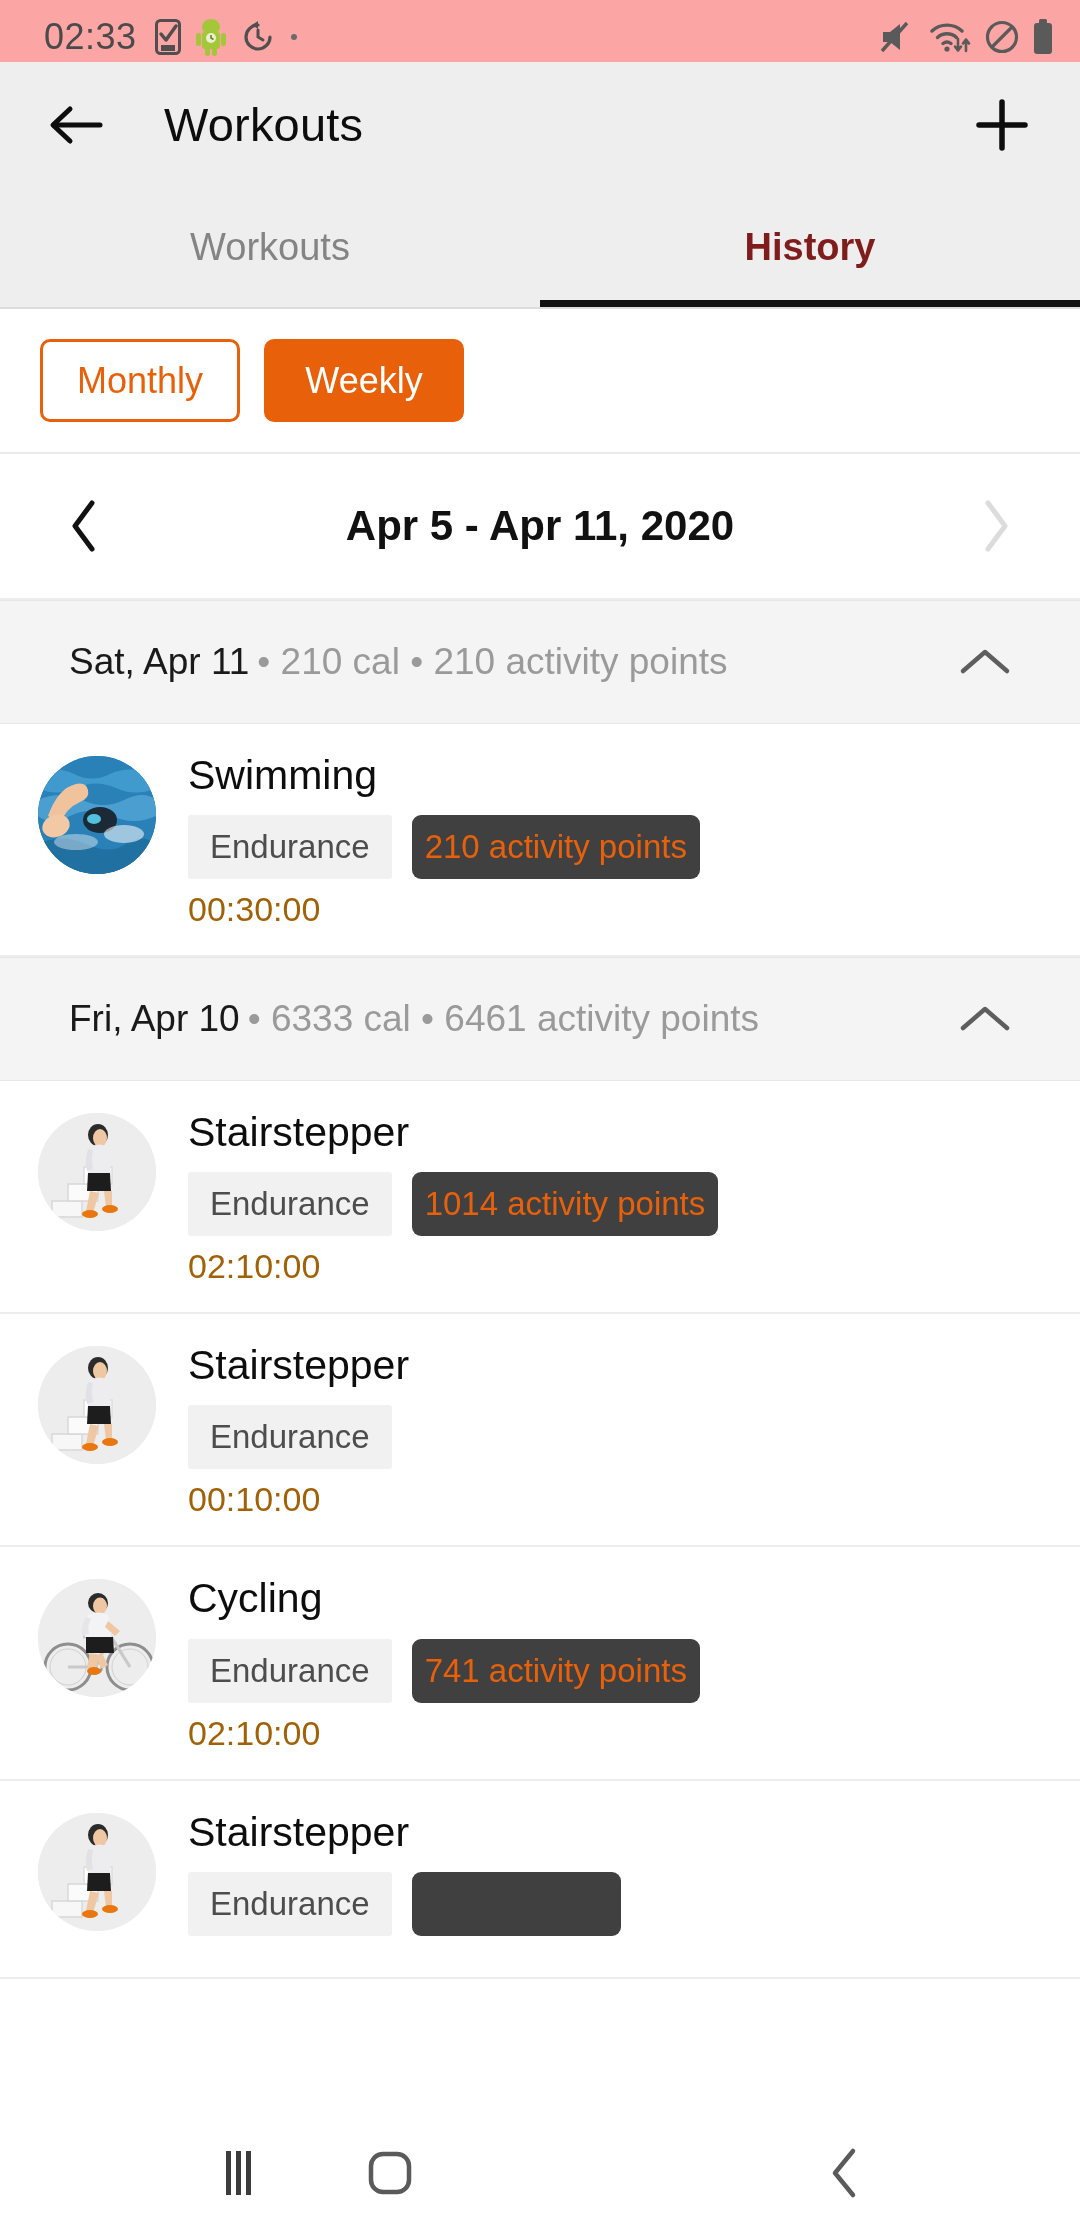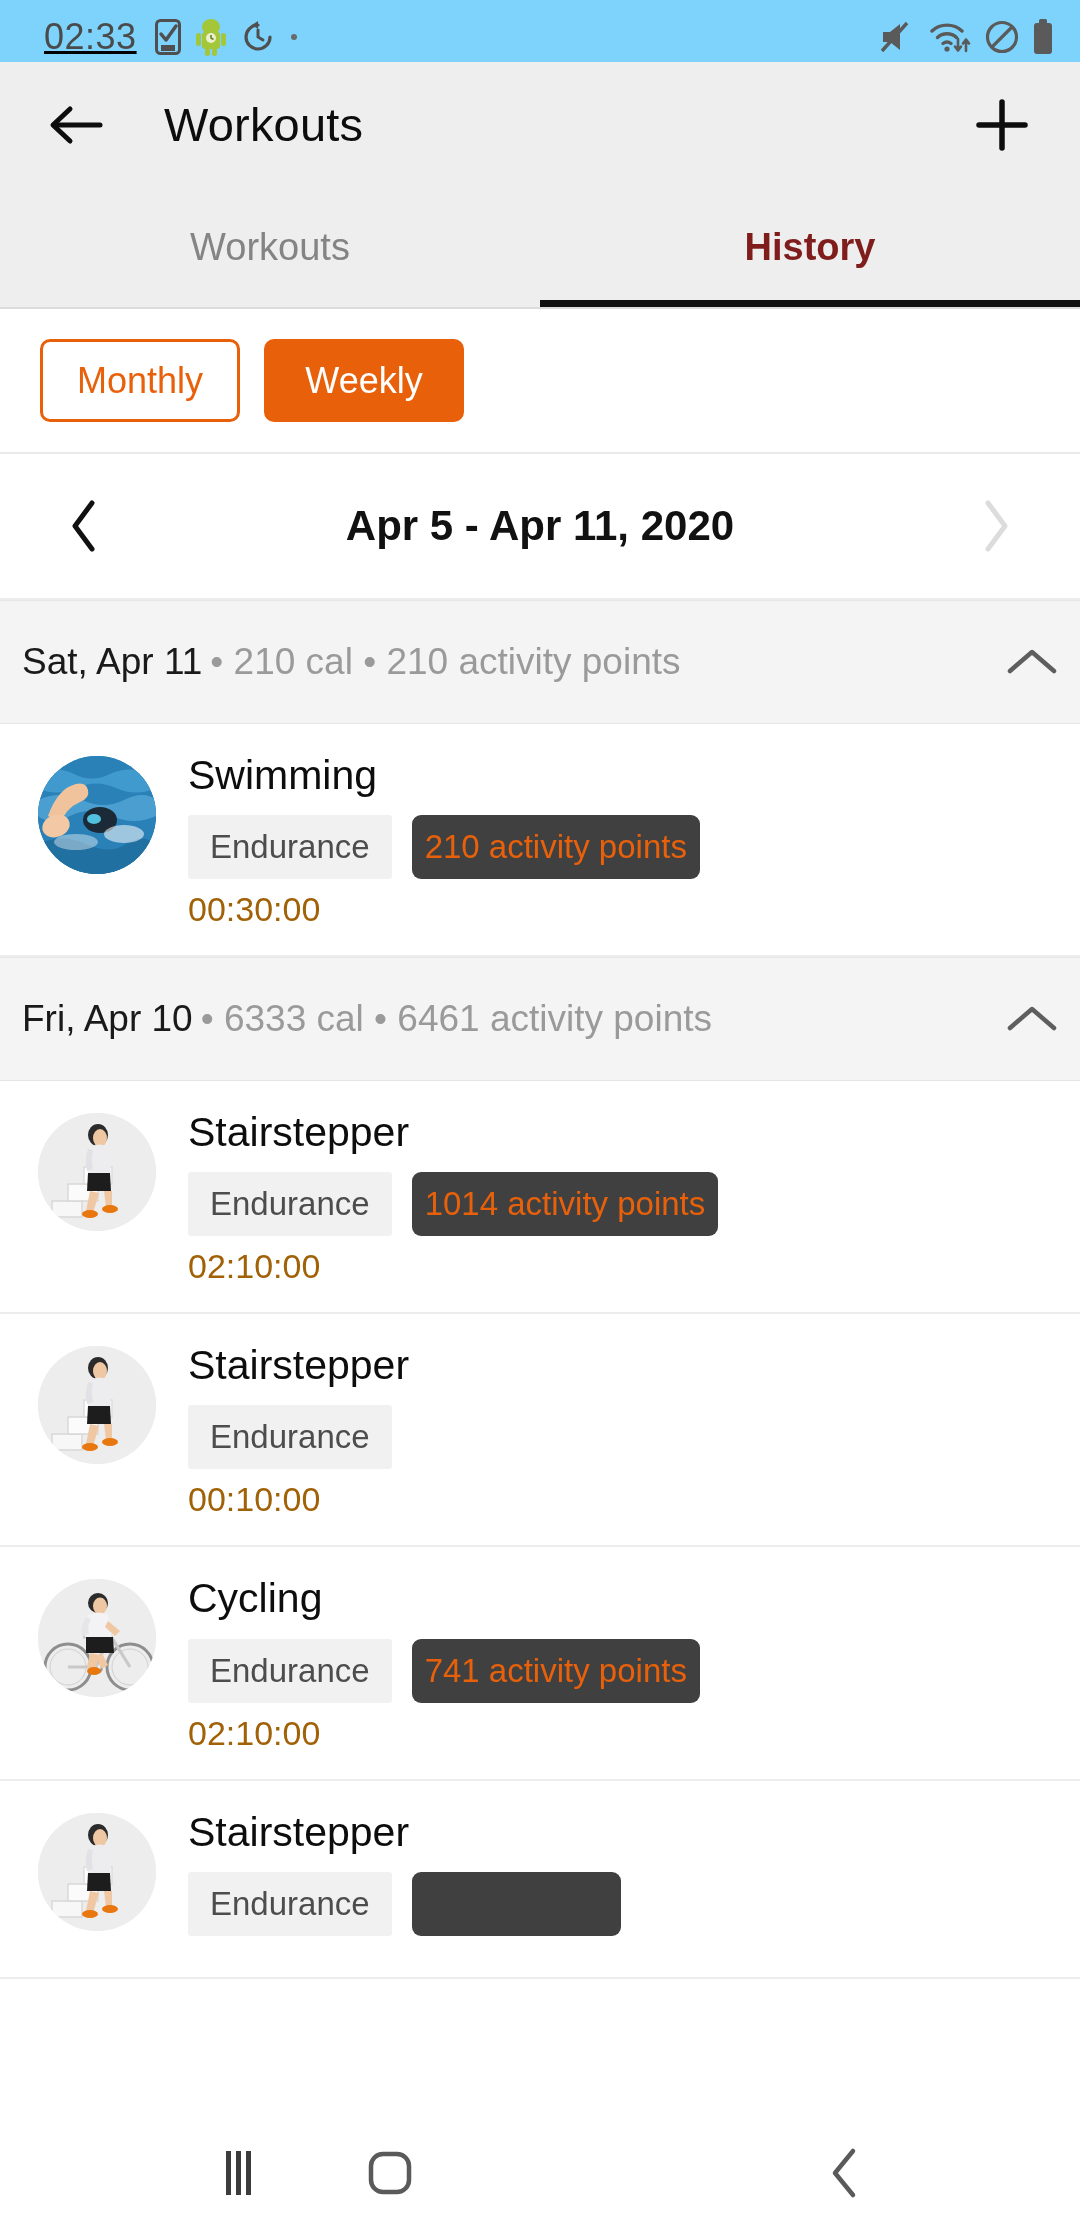--- a/index.html
+++ b/index.html
@@ -7,26 +7,25 @@
   body {
     font-family:"Liberation Sans", sans-serif;
     background:#ffffff;
     overflow:hidden;
     position:relative;
   }
 
   
   .statusbar {
     height:62px;
-    background:#7dd3fc;
+    background:#fca5a5;
     display:flex;
     align-items:center;
     padding:12px 26px 0 44px;
     position:relative;
-    text-decoration:underline;
   }
   .sb-time {
     font-size:36px;
     color:#4a4a4a;
     letter-spacing:0.5px;
     font-weight:400;
   }
   .sb-left-icons { display:flex; align-items:center; gap:14px; margin-left:18px; }
   .sb-right { margin-left:auto; display:flex; align-items:center; gap:13px; }
   .sb-ico { display:block; }
@@ -125,21 +124,21 @@
     color:#111111;
     font-weight:700;
   }
 
   
   .day-header {
     background:#f4f4f4;
     height:124px;
     display:flex;
     align-items:center;
-    padding:0 22px;
+    padding:0 69px;
     border-bottom:1px solid #e6e6e6;
     border-top:1px solid #e6e6e6;
   }
   .day-title { font-size:37px; color:#1a1a1a; }
   .day-meta { font-size:37px; color:#9a9a9a; margin-left:8px; }
   .day-chevron { margin-left:auto; display:flex; align-items:center; }
 
   
   .workout {
     background:#ffffff;

